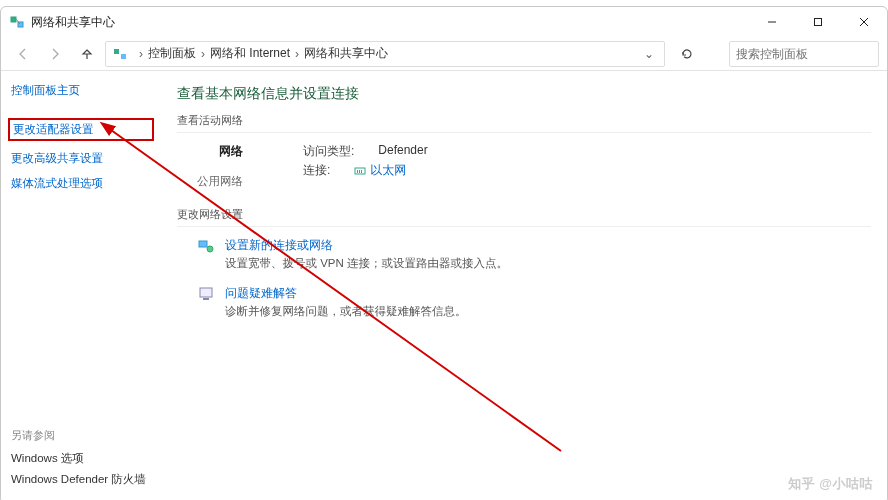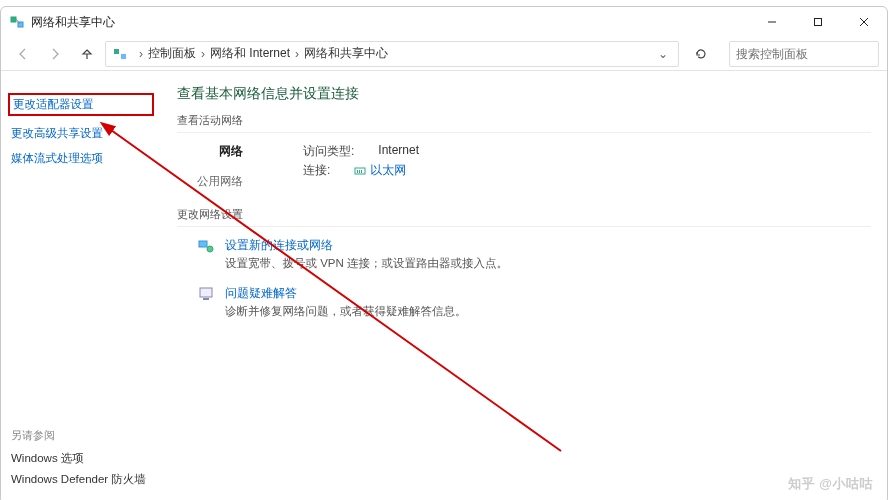--- a/index.html
+++ b/index.html
@@ -17,21 +17,21 @@
 
     .navbar { height: 34px; display: flex; align-items: center; padding: 0 8px; gap: 4px; border-bottom: 1px solid #e3e3e3; }
     .nav-arrow, .nav-refresh, .nav-up { width: 28px; height: 28px; display: flex; align-items: center; justify-content: center; color: #444; }
     .nav-arrow.dim { color: #aaa; }
     .breadcrumb-wrap { flex: 1; display: flex; align-items: center; height: 26px; border: 1px solid #ddd; border-radius: 2px; padding: 0 6px; background: #fff; }
     .bc-icon { width: 16px; height: 16px; margin-right: 6px; display: flex; align-items: center; justify-content: center; }
     .bc-part { color: #333; }
     .bc-sep { margin: 0 5px; color: #666; }
     .bc-chevron { margin-left: auto; padding: 0 4px; color: #666; }
     .nav-refresh { margin-left: 4px; }
-    .search-box { width: 150px; height: 26px; border: 1px solid #ddd; border-radius: 2px; display: flex; align-items: center; padding: 0 6px; margin-left: 10px; }
+    .search-box { width: 150px; height: 26px; border: 1px solid #ddd; border-radius: 2px; display: flex; align-items: center; padding: 0 6px; margin-left: 24px; }
     .search-box input { border: none; outline: none; flex: 1; font-size: 12px; color: #666; background: transparent; }
 
     .body-area { display: flex; position: relative; height: calc(100% - 64px); }
     .sidebar { width: 160px; padding: 12px 10px; }
     .side-link { display: block; color: #0066cc; margin-bottom: 10px; font-size: 11.5px; }
     .side-link.head { color: #0066cc; }
     .side-link.highlight { border: 2px solid #cc0000; padding: 2px 3px; margin-left: -3px; margin-right: -3px; color: #0066cc; }
 
     .side-bottom { position: absolute; bottom: 10px; left: 10px; }
     .side-bottom .seealso { color: #888; font-size: 11px; margin-bottom: 8px; }
@@ -132,20 +132,21 @@
     </div>
 
     <div class="search-box">
       <input placeholder="搜索控制面板" style="">
 
     </div>
   </div>
 
   <div class="body-area">
     <div class="sidebar">
+      <a class="side-link head">控制面板主页</a>
       <div style="height:10px"></div>
       <a class="side-link highlight">更改适配器设置</a>
       <a class="side-link">更改高级共享设置</a>
       <a class="side-link">媒体流式处理选项</a>
 
       <div class="side-bottom">
         <div class="seealso">另请参阅</div>
         <a class="sb-link">Windows 选项</a>
         <a class="sb-link">Windows Defender 防火墙</a>
       </div>
@@ -156,21 +157,21 @@
       <div class="sec-title">查看活动网络</div>
 
       <div class="net-row">
         <div class="net-col">
           <div><b>网络</b></div>
           <div class="sub">公用网络</div>
         </div>
         <div class="net-col">
           <div class="kv">
             <span class="k">访问类型:</span>
-            <span class="v">Internet</span>
+            <span class="v">Defender</span>
           </div>
           <div class="kv" style="margin-top:2px">
             <span class="k">连接:</span>
             <a class="link-blue">
               <span class="eth-icon">
                 <svg viewBox="0 0 12 12">
                     <rect x="1" y="3" width="10" height="6" fill="none" stroke="#3a8"></rect>
                     <rect x="3" y="5" width="1" height="3" fill="#3a8"></rect>
                     <rect x="5" y="5" width="1" height="3" fill="#3a8"></rect>
                     <rect x="7" y="5" width="1" height="3" fill="#3a8"></rect>

